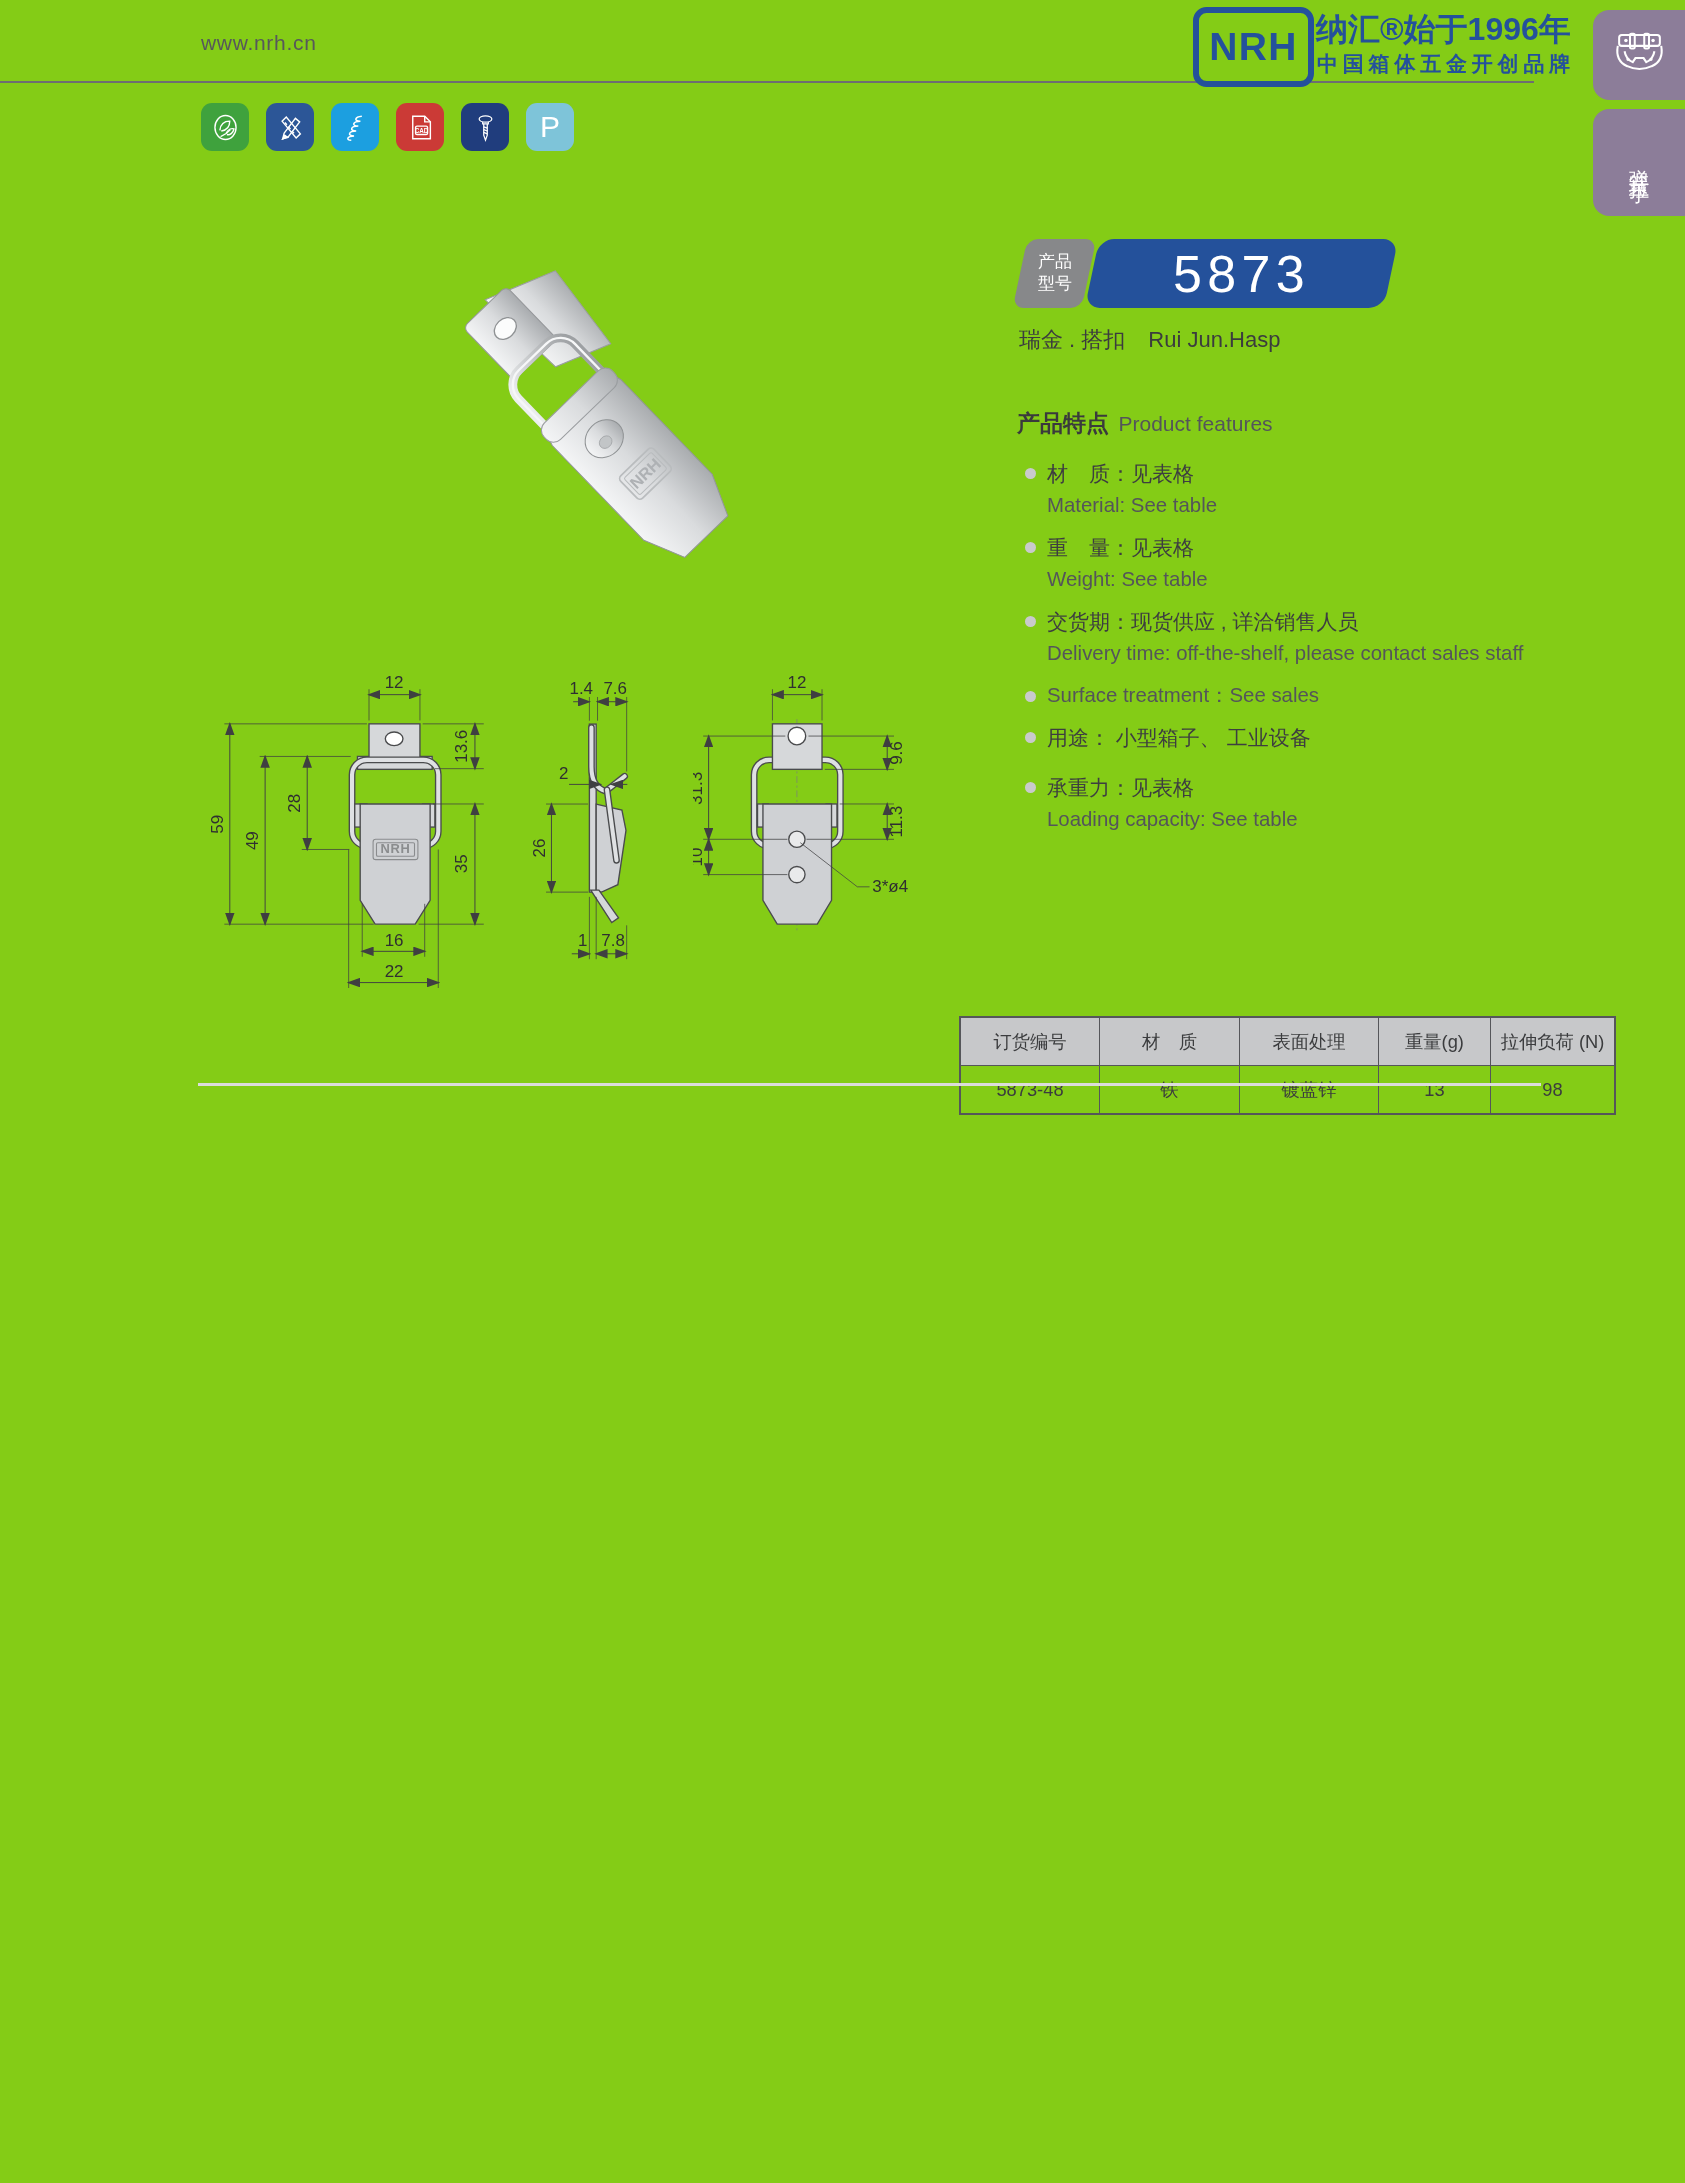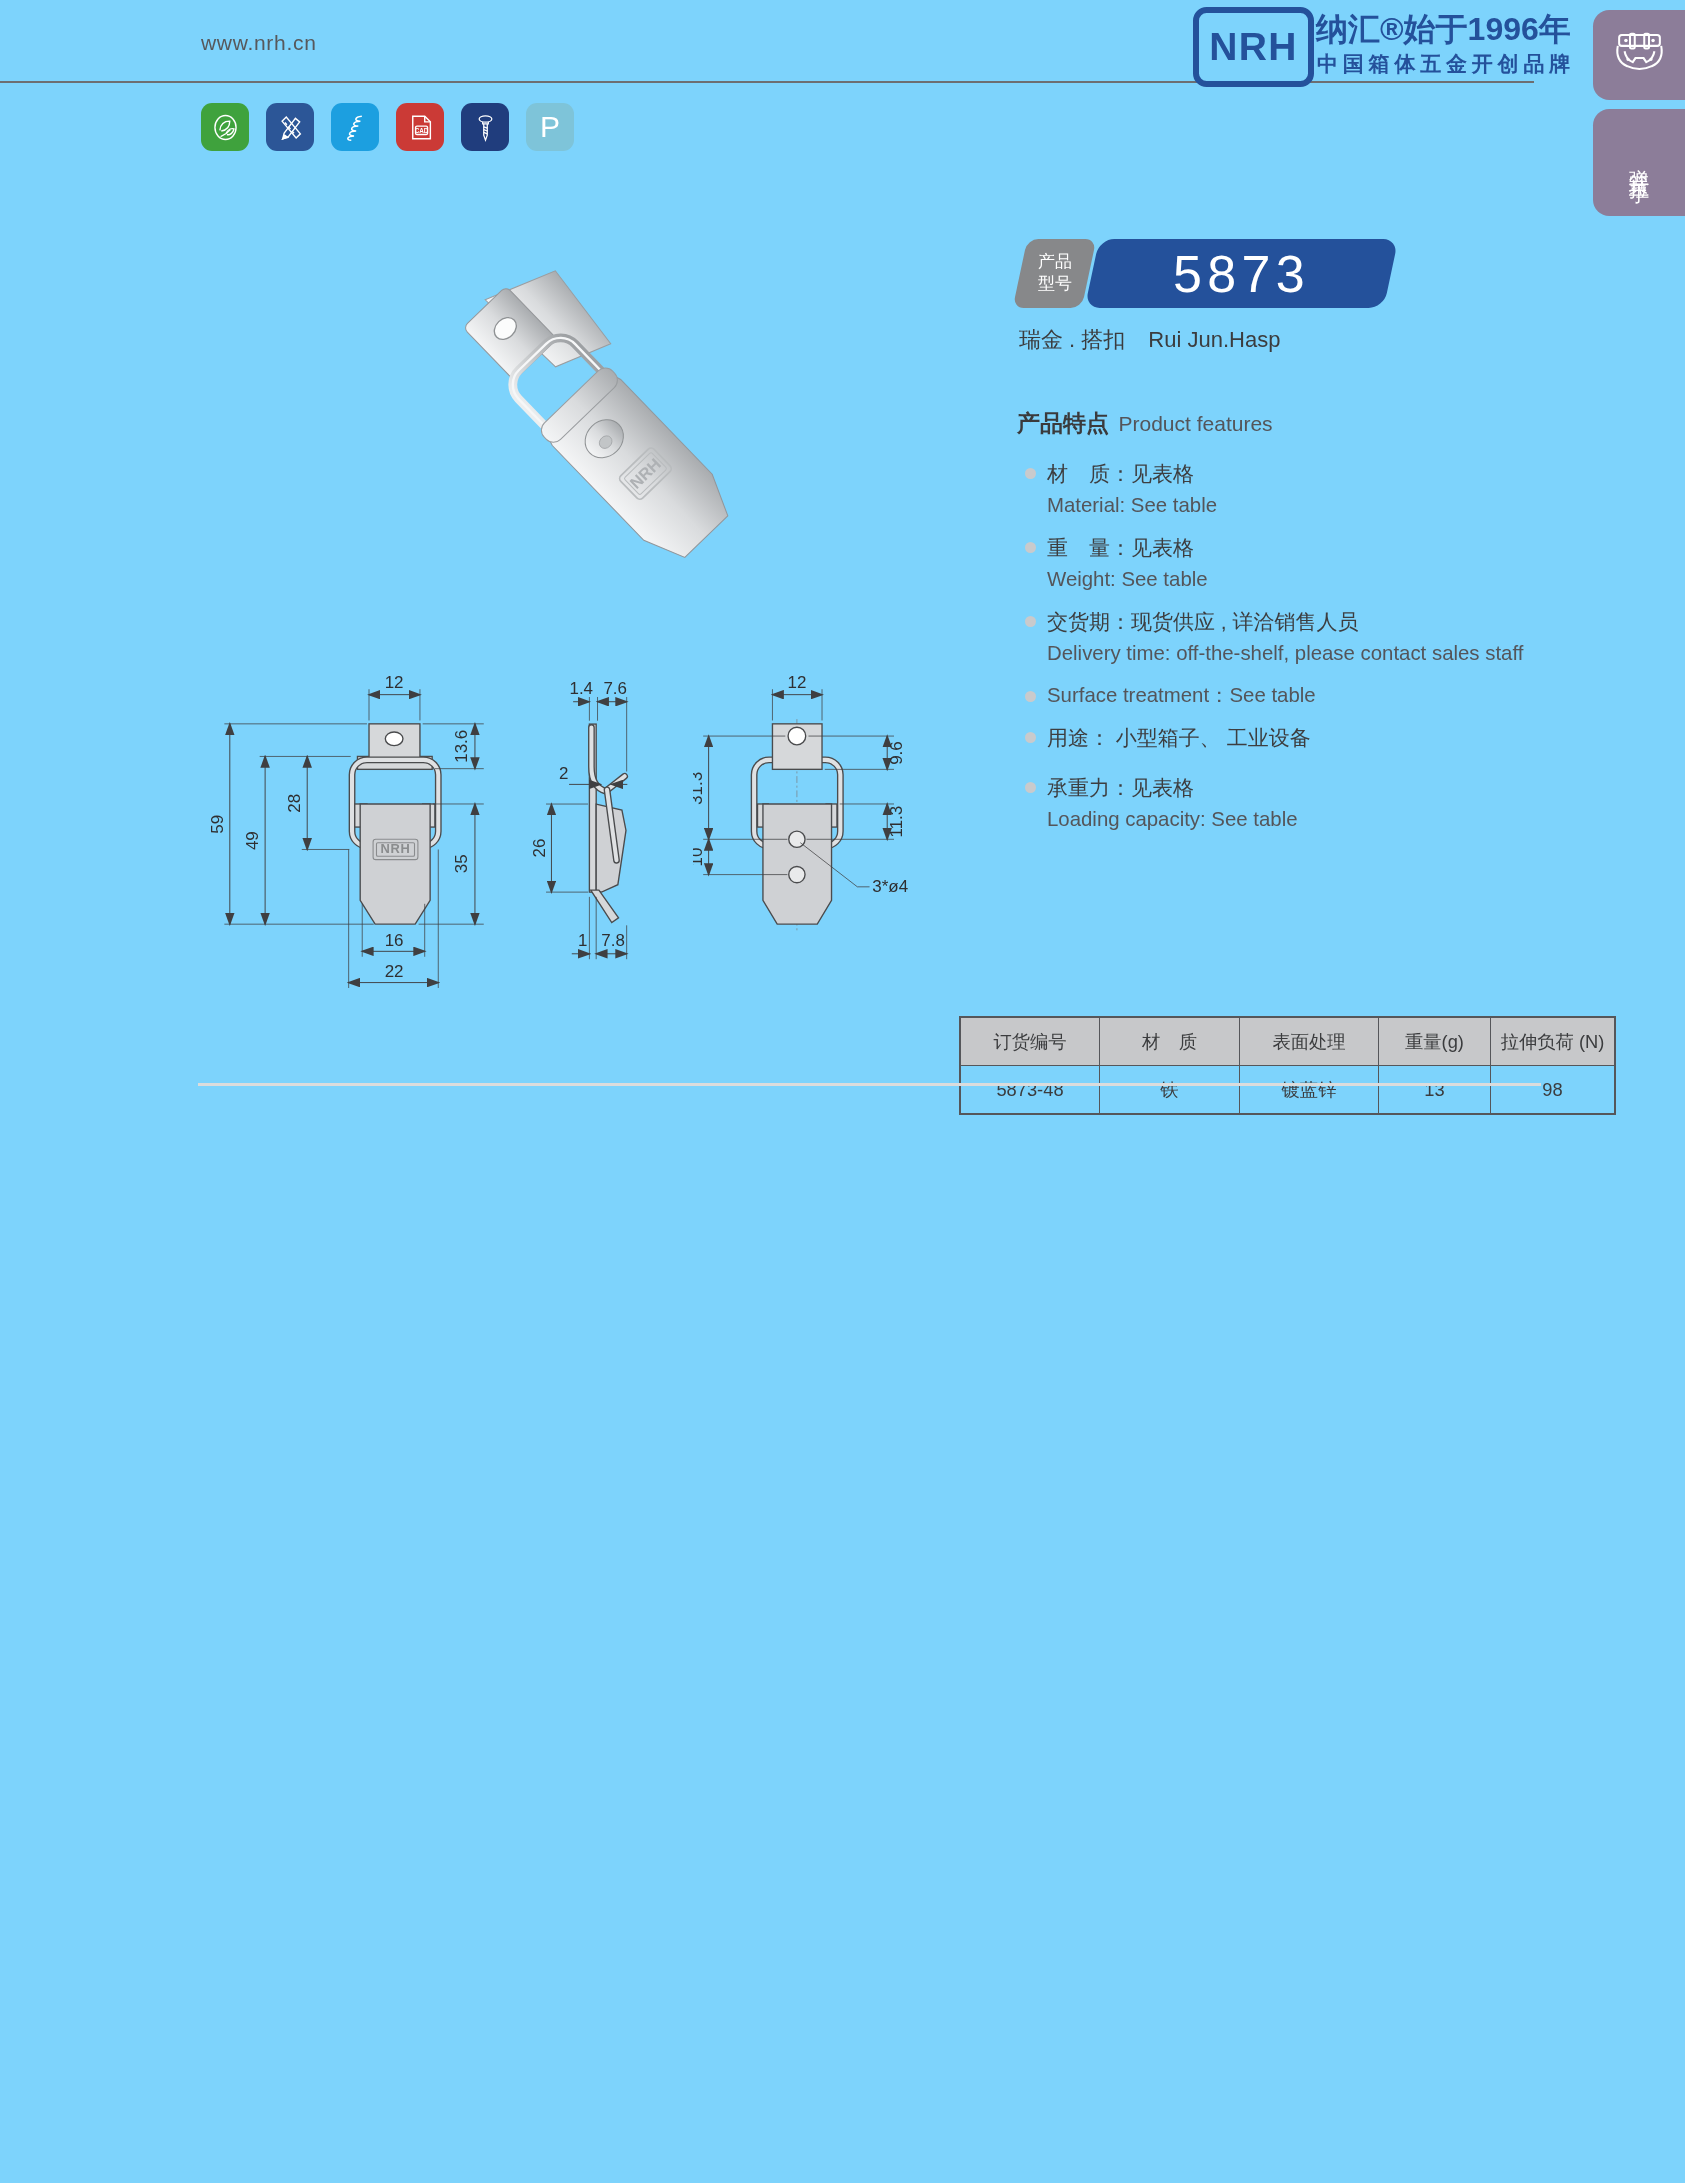--- a/index.html
+++ b/index.html
@@ -1,17 +1,17 @@
 <!DOCTYPE html>
 <html style="font-size:11px"><head>
 <meta charset="utf-8">
 <style>
   html,body{margin:0;padding:0;background:#ffffff;}
   body{font-family:"Liberation Sans",sans-serif;}
-  #page{position:relative;width:1685px;height:2183px;background:#7dd3fc;overflow:hidden;}
+  #page{position:relative;width:1685px;height:2183px;background:#84cc16;overflow:hidden;}
   .abs{position:absolute;}
 
   
   .url{left:201px;top:31px;font-size:21px;color:#57585b;letter-spacing:0.7px;text-decoration:none;}
   .rule-top{left:0;top:81px;width:1534px;height:2px;background:#6d6e71;}
   .logo-box{left:1193px;top:6.8px;width:109px;height:68px;border:6.1px solid #24519B;border-radius:13.6px;
             display:flex;align-items:center;justify-content:center;}
   .logo-box span{font-size:39px;font-weight:bold;color:#24519B;letter-spacing:1.4px;}
   .brand-t{left:1316px;top:8.2px;font-size:32px;font-weight:bold;color:#24519B;}
   .brand-s{left:1317px;top:50px;font-size:21px;font-weight:bold;color:#24519B;letter-spacing:4.8px;}
@@ -212,21 +212,21 @@
       <span class="zh">重　量：见表格</span>
       <span class="en">Weight: See table</span>
     </div>
     <div class="fi">
       <span class="dot"></span>
       <span class="zh">交货期：现货供应 , 详洽销售人员</span>
       <span class="en">Delivery time: off-the-shelf, please contact sales staff</span>
     </div>
     <div class="fi">
       <span class="dot"></span>
-      <span class="en">Surface treatment：See table</span>
+      <span class="en">Surface treatment：See sales</span>
     </div>
     <div class="fi">
       <span class="dot"></span>
       <span class="zh">用途： 小型箱子、 工业设备</span>
     </div>
     <div class="fi gap">
       <span class="dot"></span>
       <span class="zh">承重力：见表格</span>
       <span class="en">Loading capacity: See table</span>
     </div>

